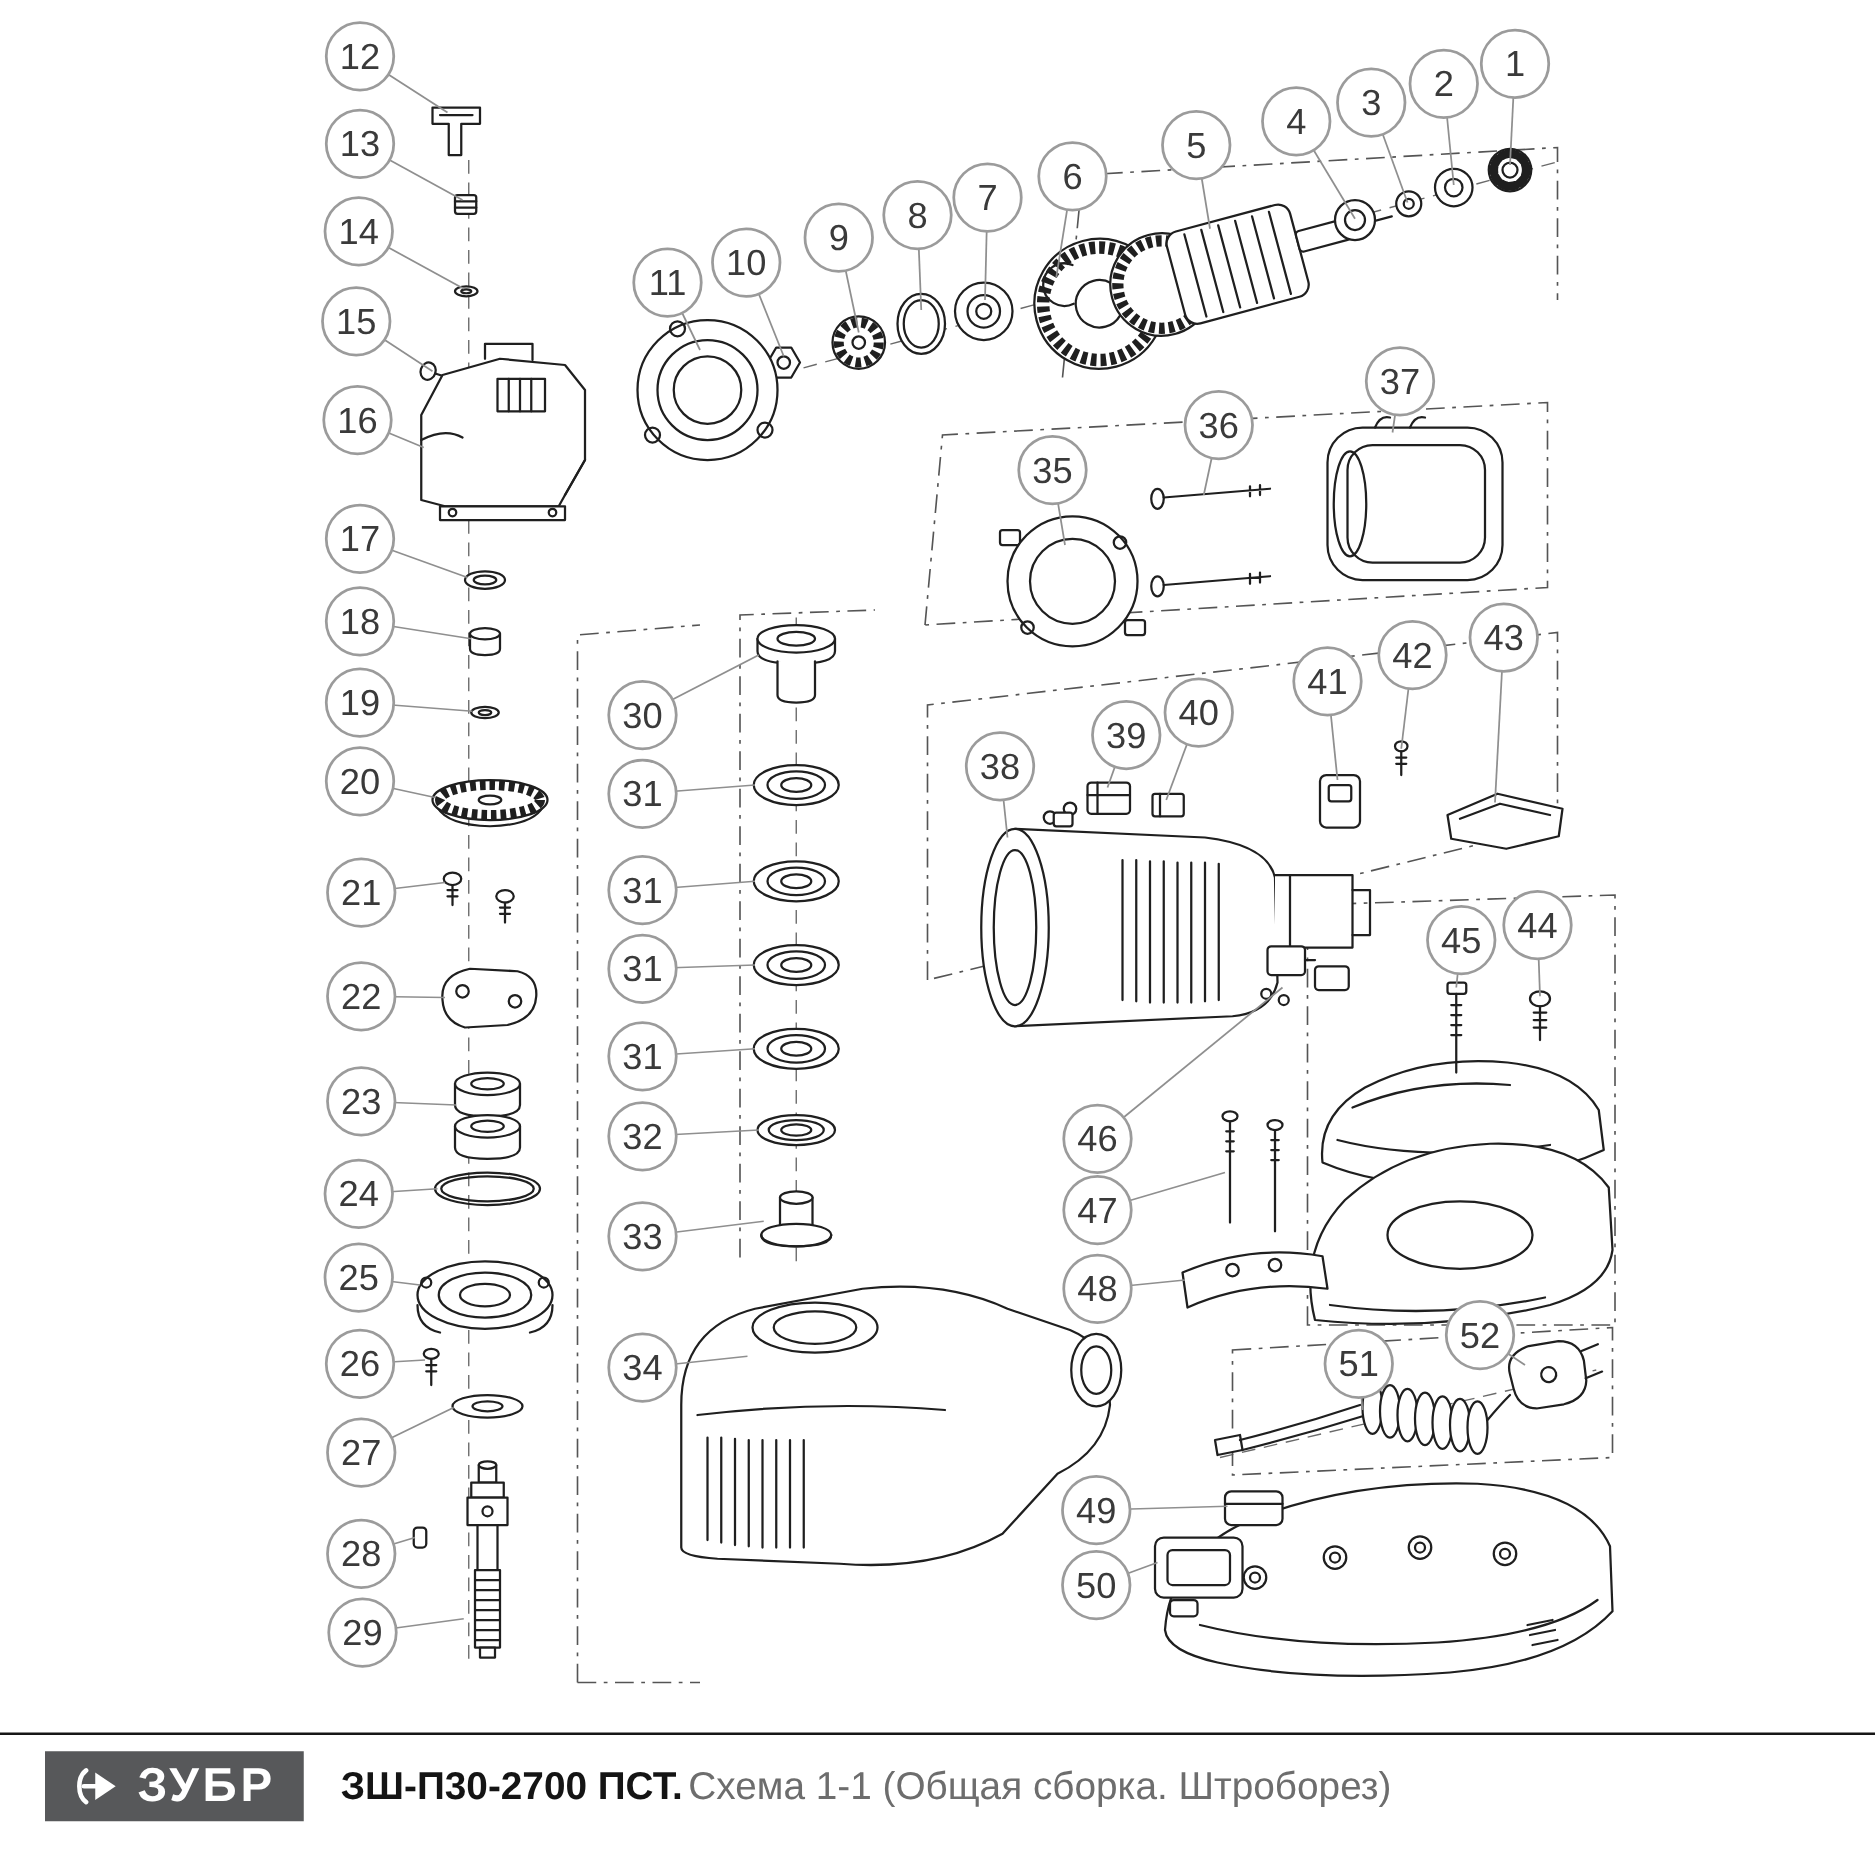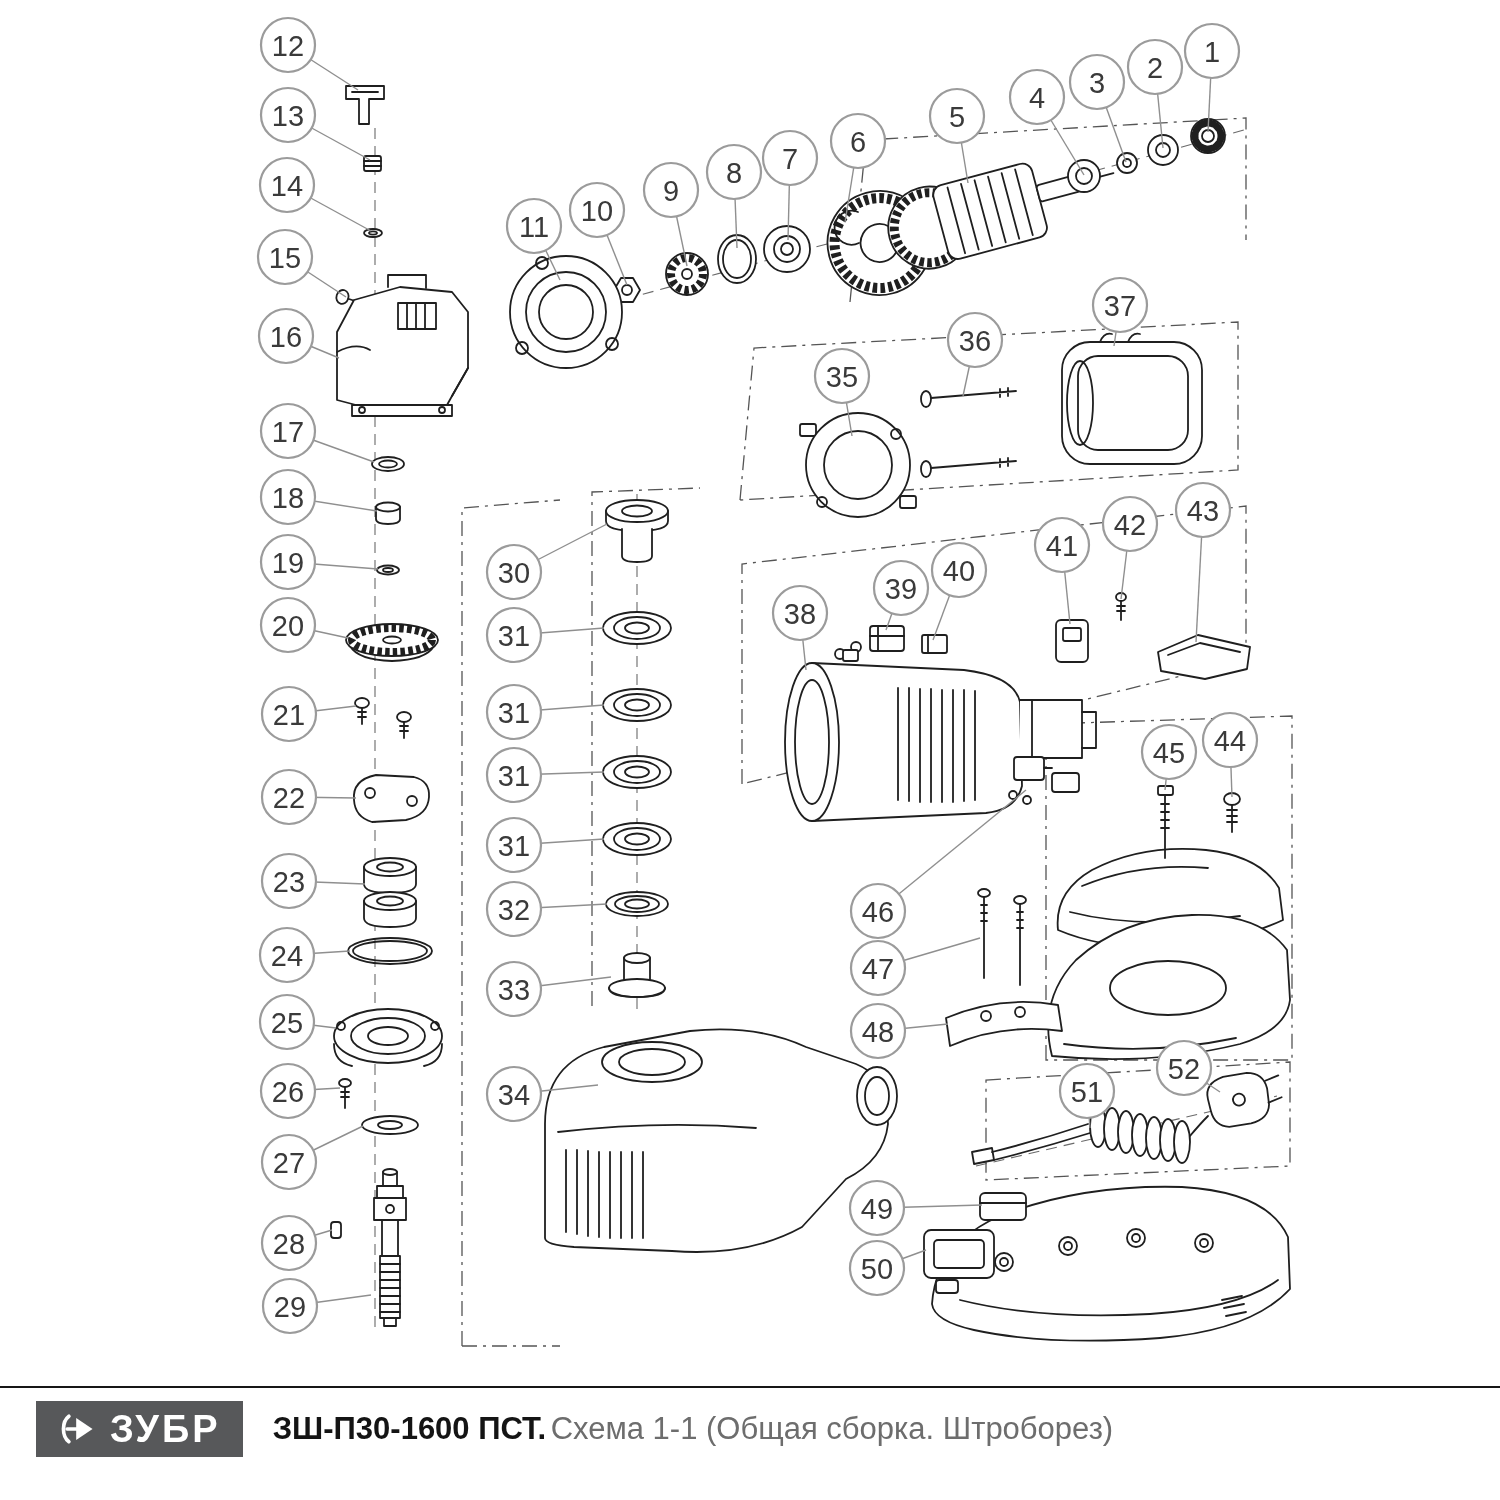--- a/index.html
+++ b/index.html
@@ -704,17 +704,17 @@
   <div class="footer">
     <div class="brand-box">
       <svg class="brand-mark" viewBox="0 0 44 44">
         <path d="M12 8 C4 14 4 30 12 36" fill="none" stroke="#fff" stroke-width="4" stroke-linecap="round"></path>
         <path d="M10 22 H22" stroke="#fff" stroke-width="4" stroke-linecap="round"></path>
         <path d="M20 10 L38 22 L20 34 Z" fill="#fff"></path>
       </svg>
       <span class="brand-text">ЗУБР</span>
     </div>
     <div class="caption">
-      <span class="model">ЗШ-П30-1600 ПСТ.</span>
+      <span class="model">ЗШ-П30-2700 ПСТ.</span>
       <span class="subtitle">Схема 1-1 (Общая сборка. Штроборез)</span>
     </div>
   </div>
 </div>
 
 </body></html>

